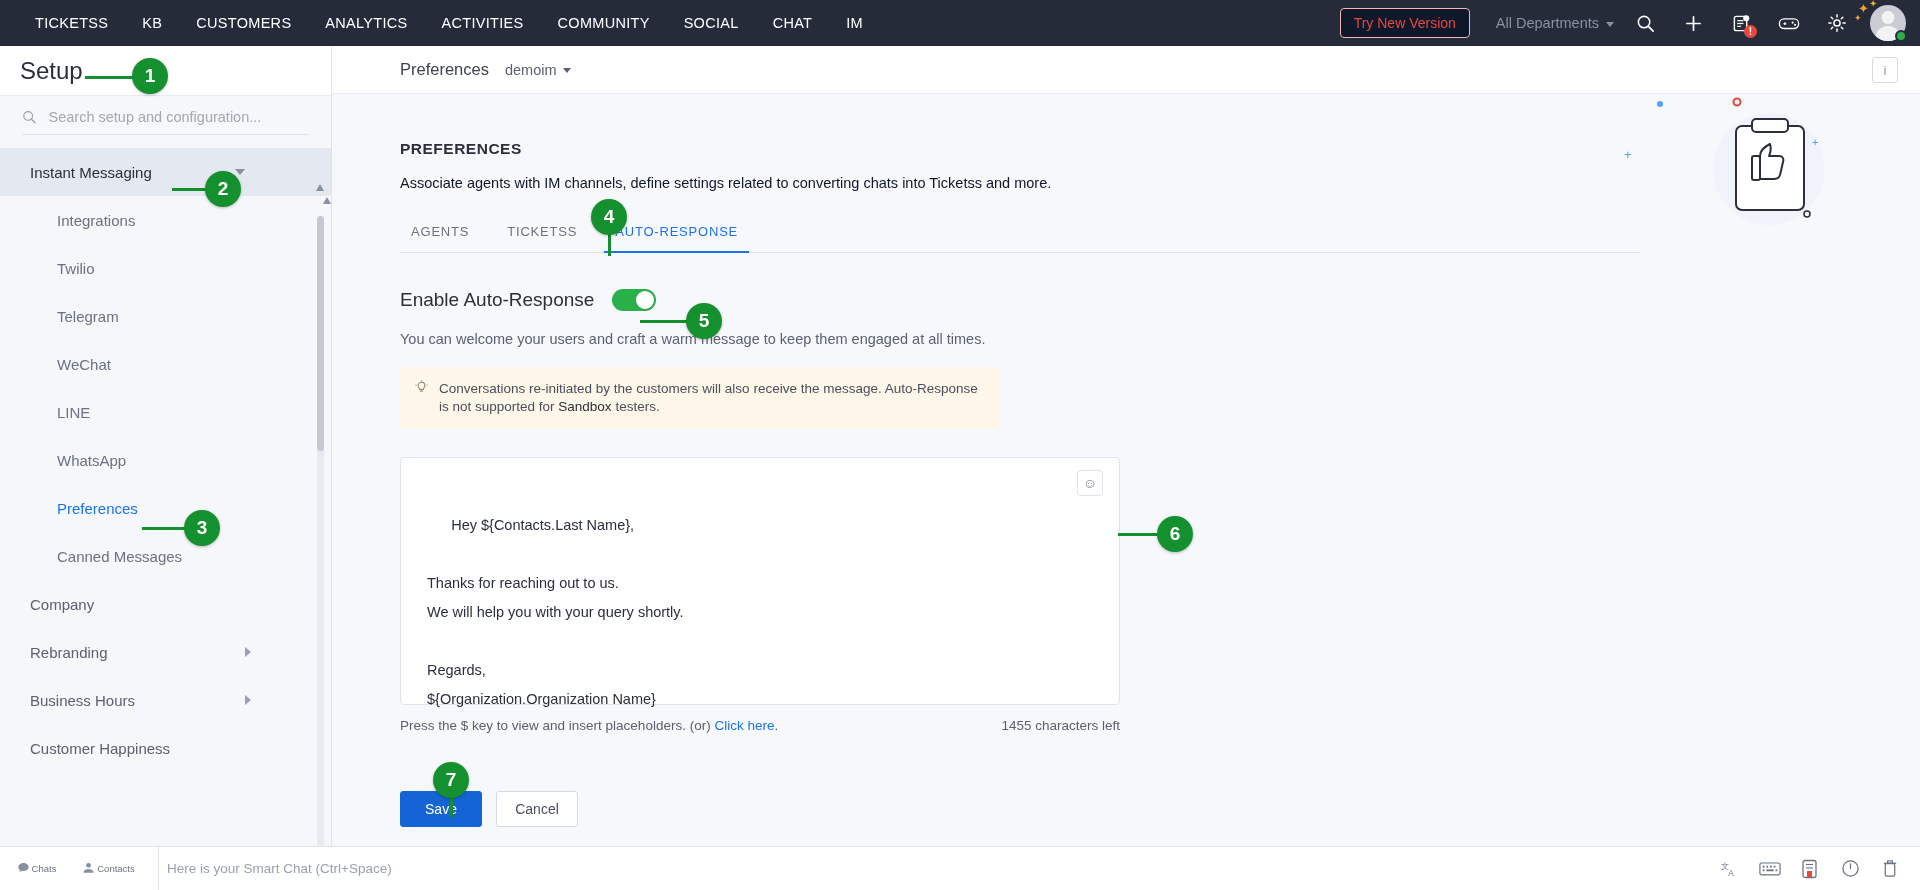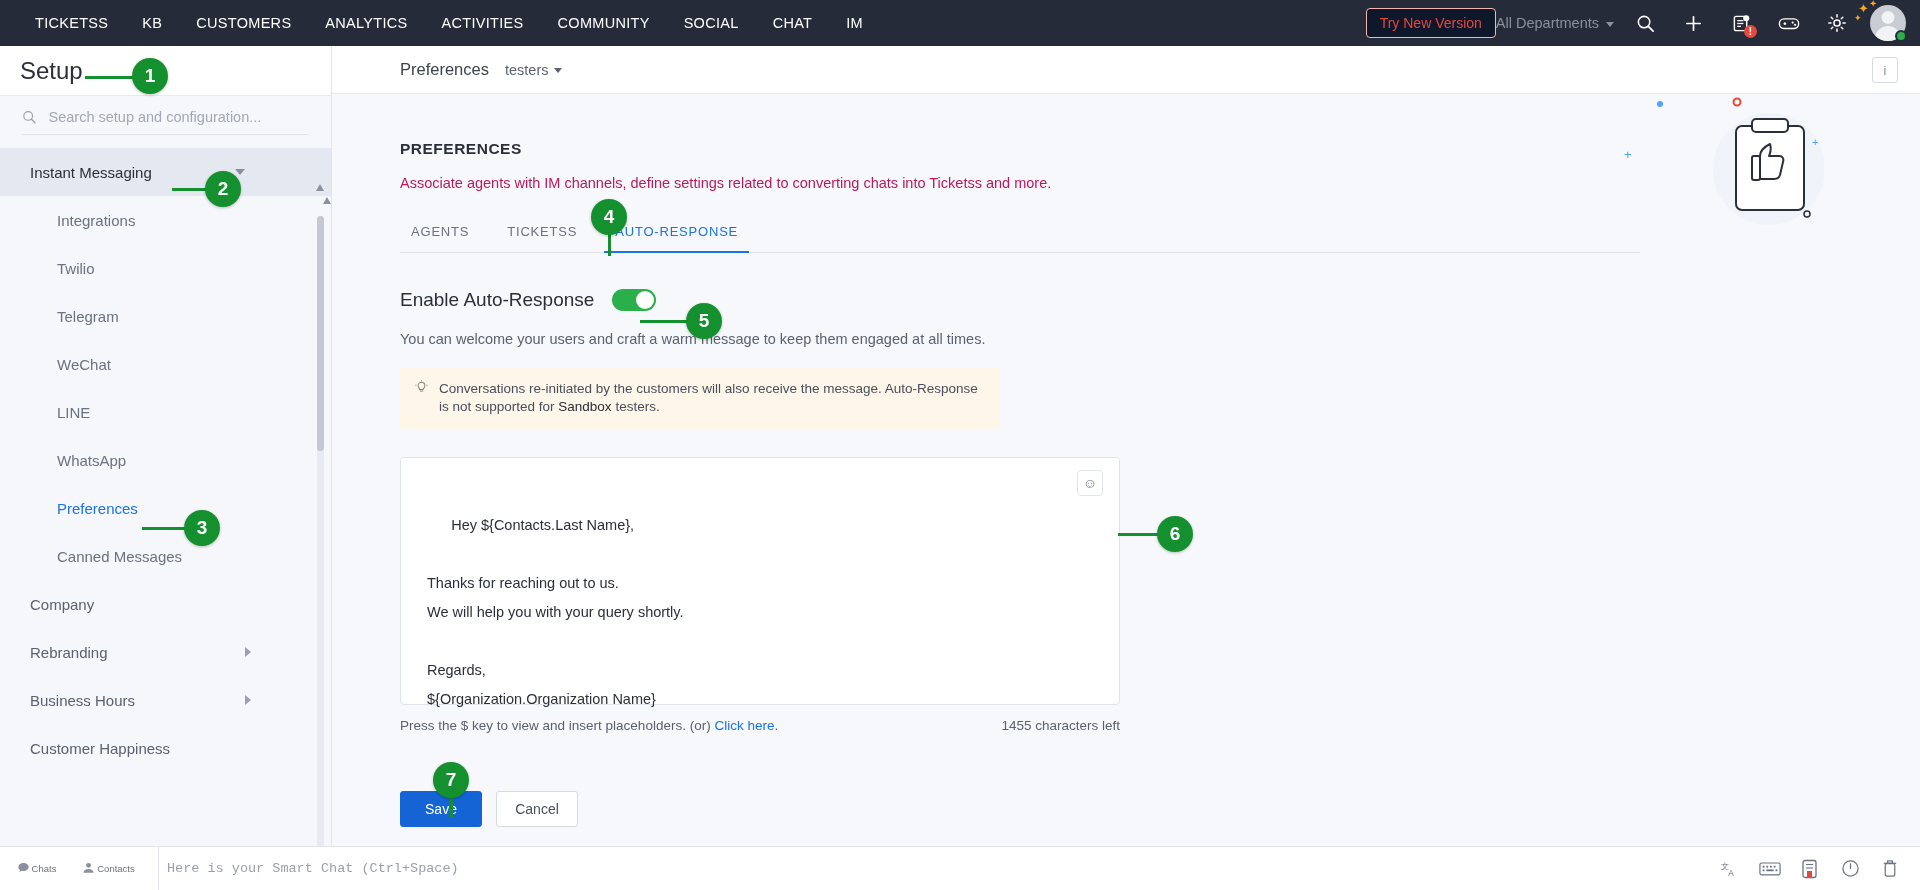--- a/index.html
+++ b/index.html
@@ -22,21 +22,21 @@
   }
   .topnav-right {
     margin-left: auto; display: flex; align-items: center; height: 46px; padding-right: 14px;
   }
   .try-new {
     background: #0f172a; color: #e8483c; border: 1px solid #f2b5af;
     font-size: 14px; padding: 6px 13px; border-radius: 4px; cursor: pointer;
     white-space: nowrap;
   }
   .all-dept {
-    color: #8a90a0; font-size: 14.5px; cursor: pointer; white-space: nowrap;
+    color: #8a90a0; font-size: 14.5px; margin-left: 26px; cursor: pointer; white-space: nowrap;
   }
   .caret-down {
     display: inline-block; width: 0; height: 0; margin-left: 7px;
     border-left: 4px solid transparent; border-right: 4px solid transparent;
     border-top: 5px solid #8a90a0; vertical-align: middle;
   }
   .nav-icon {
     width: 34px; height: 34px; margin-left: 14px; position: relative;
     display: flex; align-items: center; justify-content: center; cursor: pointer;
   }
@@ -148,21 +148,21 @@
   .info-btn {
     position: absolute; right: 22px; top: 11px; width: 26px; height: 26px;
     border: 1px solid #d6dae2; border-radius: 3px; display: flex;
     align-items: center; justify-content: center; font-size: 13px;
     color: #8a90a0; cursor: pointer; background: #fff;
   }
   .content { position: relative; padding: 46px 0 0 68px; }
   .page-title {
     font-size: 15.5px; font-weight: bold; color: #2b2f3a; letter-spacing: .5px;
   }
-  .page-desc { font-size: 14.5px; color: #be185d; margin-top: 17px; }
+  .page-desc { font-size: 14.5px; color: #0f172a; margin-top: 17px; }
 
   .tabs { display: flex; margin-top: 33px; border-bottom: 1px solid #e1e4ea; width: 1240px; }
   .tab {
     font-size: 13px; letter-spacing: .8px; color: #6b7280; padding: 0 11px 13px 11px;
     margin-right: 16px; cursor: pointer; position: relative;
   }
   .tab.active { color: #1a73e8; }
   .tab.active::after {
     content: ""; position: absolute; left: 0; right: 0; bottom: -1px;
     height: 2px; background: #1a73e8;
@@ -225,21 +225,21 @@
     background: #ffffff; border-top: 1px solid #e1e4ea; display: flex; align-items: center;
   }
   .bb-tab {
     width: 72px; height: 44px; display: flex; 
     align-items: center; justify-content: center; cursor: pointer; gap: 1px;
   }
   .bb-tab span { font-size: 9.5px; color: #6b7280; }
   .bb-sep { width: 1px; height: 44px; background: #e1e4ea; margin: 0 8px 0 14px; }
   .bb-input {
     border: none; outline: none; background: transparent; font-size: 13.5px;
-    color: #9aa0ac; width: 700px; font-family: Liberation Mono, monospace;
+    color: #9aa0ac; width: 700px; font-family: Liberation Sans, sans-serif;
   }
   .bb-input::placeholder { color: #9aa0ac; }
   .bb-right { margin-left: auto; display: flex; align-items: center; padding-right: 10px; }
   .bb-icon {
     width: 40px; height: 44px; display: flex; align-items: center;
     justify-content: center; cursor: pointer; position: relative;
   }
 
   
   .marker {
@@ -403,21 +403,21 @@
   <div class="side-arrow-dn">
     <svg width="10" height="10" viewBox="0 0 10 10">
         <polygon points="5,9 9,2 1,2" fill="#8a90a0"></polygon>
       </svg>
   </div>
 </div>
 
 <div class="main">
   <div class="crumb-bar">
     <span class="crumb-title">Preferences</span>
-    <span class="crumb-sub"><span>testers</span><span class="crumb-caret"></span></span>
+    <span class="crumb-sub"><span>demoim</span><span class="crumb-caret"></span></span>
     <div class="info-btn">i</div>
   </div>
 
   <div class="main-scroll-arrow">
     <svg width="10" height="10" viewBox="0 0 10 10">
         <polygon points="5,1 9,8 1,8" fill="#8a90a0"></polygon>
       </svg>
   </div>
 
   <div class="illus">

